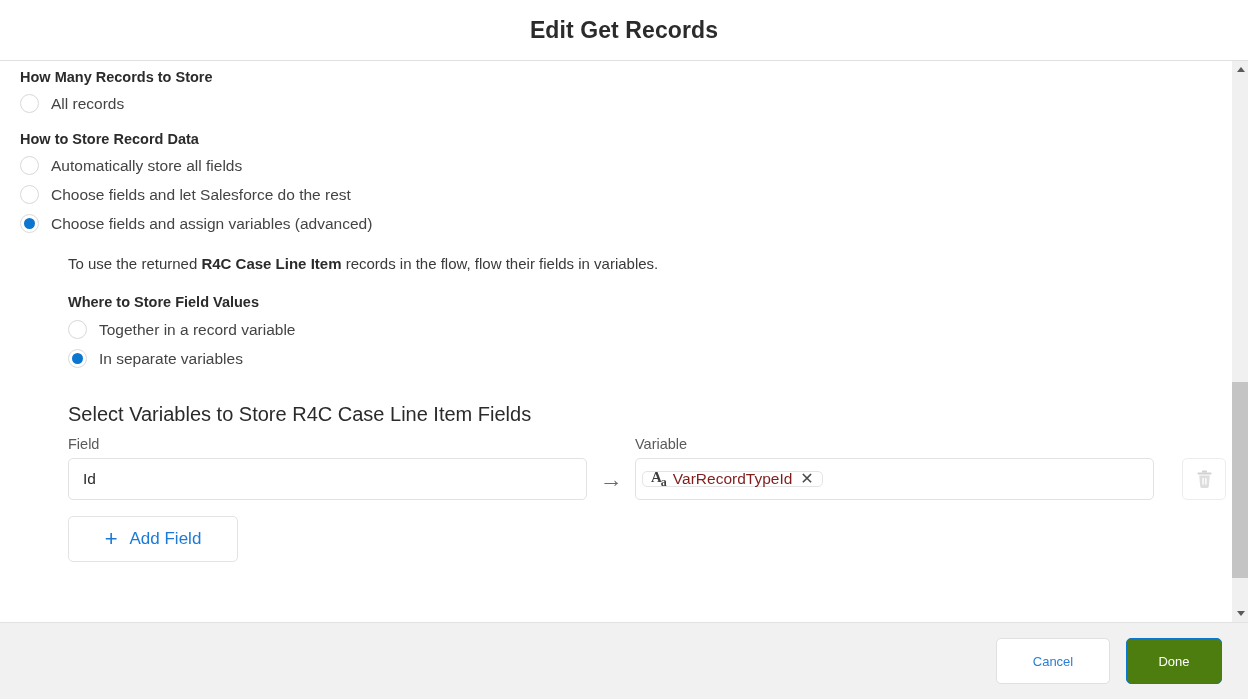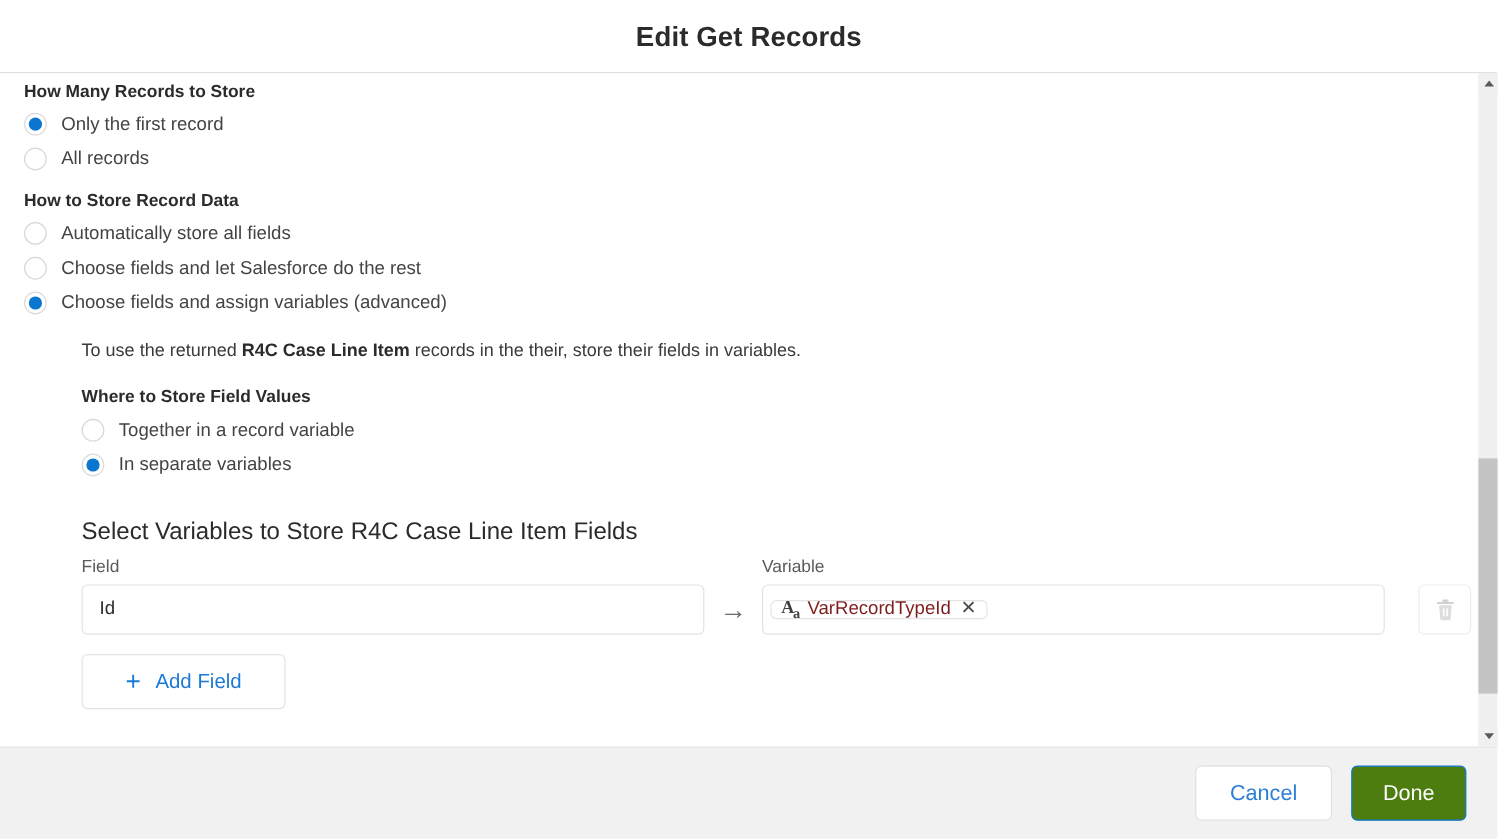--- a/index.html
+++ b/index.html
@@ -274,21 +274,21 @@
     background: #f1f1f1;
     border-top: 1px solid #e2e2e2;
     display: flex;
     align-items: center;
     justify-content: flex-end;
     padding-right: 26px;
     gap: 16px;
   }
   .btn {
     font-family: "Liberation Sans", sans-serif;
-    font-size: 18px;
+    font-size: 13px;
     border-radius: 5px;
     height: 46px;
     min-width: 114px;
     cursor: pointer;
     display: inline-flex;
     align-items: center;
     justify-content: center;
     padding: 5px 20px;
   }
   .btn-cancel {
@@ -309,24 +309,20 @@
 <div class="modal-header">
   <div class="modal-title">Edit Get Records</div>
 </div>
 
 <div class="modal-body-wrap">
   <div class="modal-body">
 
     
     <div class="section-legend">How Many Records to Store</div>
 
-    <div class="radio-row">
-      <span class="radio checked"></span>
-      <span class="radio-label">Only the first record</span>
-    </div>
 
     <div class="radio-row">
       <span class="radio"></span>
       <span class="radio-label">All records</span>
     </div>
 
     <div class="group-gap"></div>
 
     
     <div class="section-legend">How to Store Record Data</div>
@@ -341,21 +337,21 @@
       <span class="radio-label">Choose fields and let Salesforce do the rest</span>
     </div>
 
     <div class="radio-row">
       <span class="radio checked"></span>
       <span class="radio-label">Choose fields and assign variables (advanced)</span>
     </div>
 
     
     <div class="desc-text">
-      <span>To use the returned </span><b>R4C Case Line Item</b><span> records in the their, store their fields in variables.</span>
+      <span>To use the returned </span><b>R4C Case Line Item</b><span> records in the flow, flow their fields in variables.</span>
     </div>
 
     
     <div class="section-legend sub">Where to Store Field Values</div>
 
     <div class="radio-row indent">
       <span class="radio"></span>
       <span class="radio-label">Together in a record variable</span>
     </div>
 

